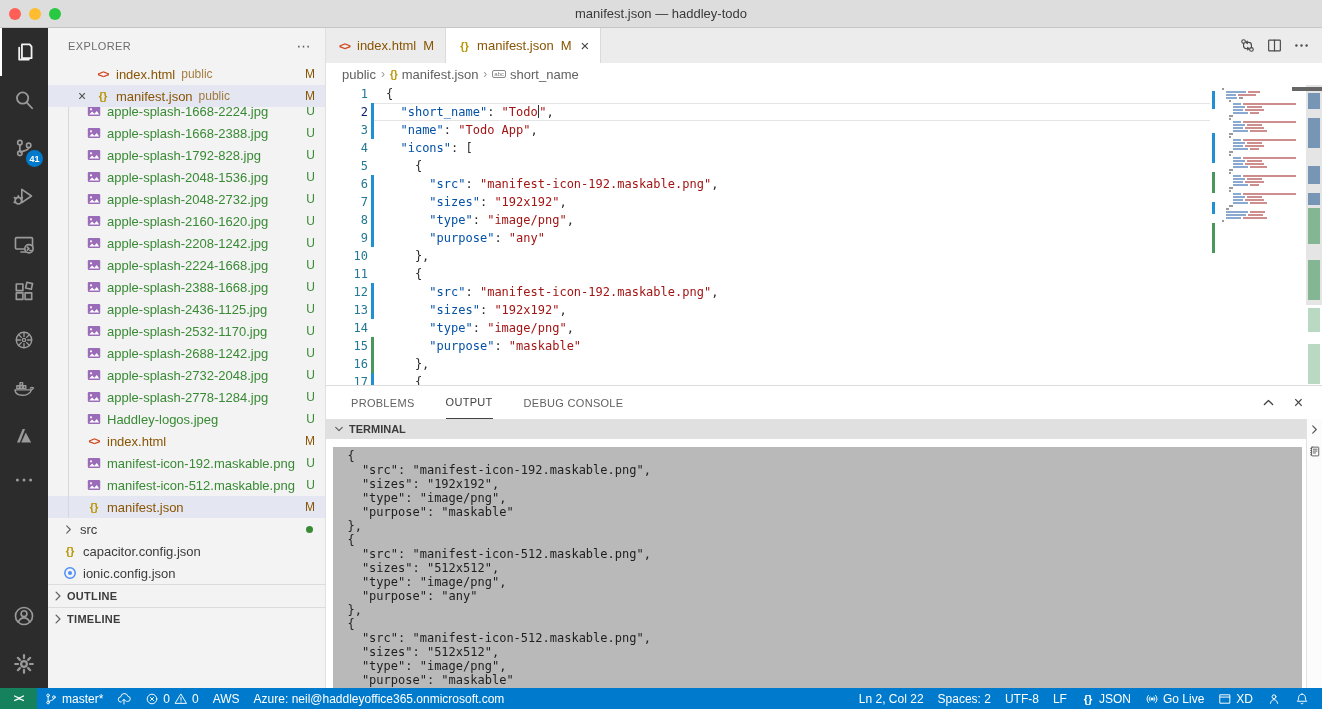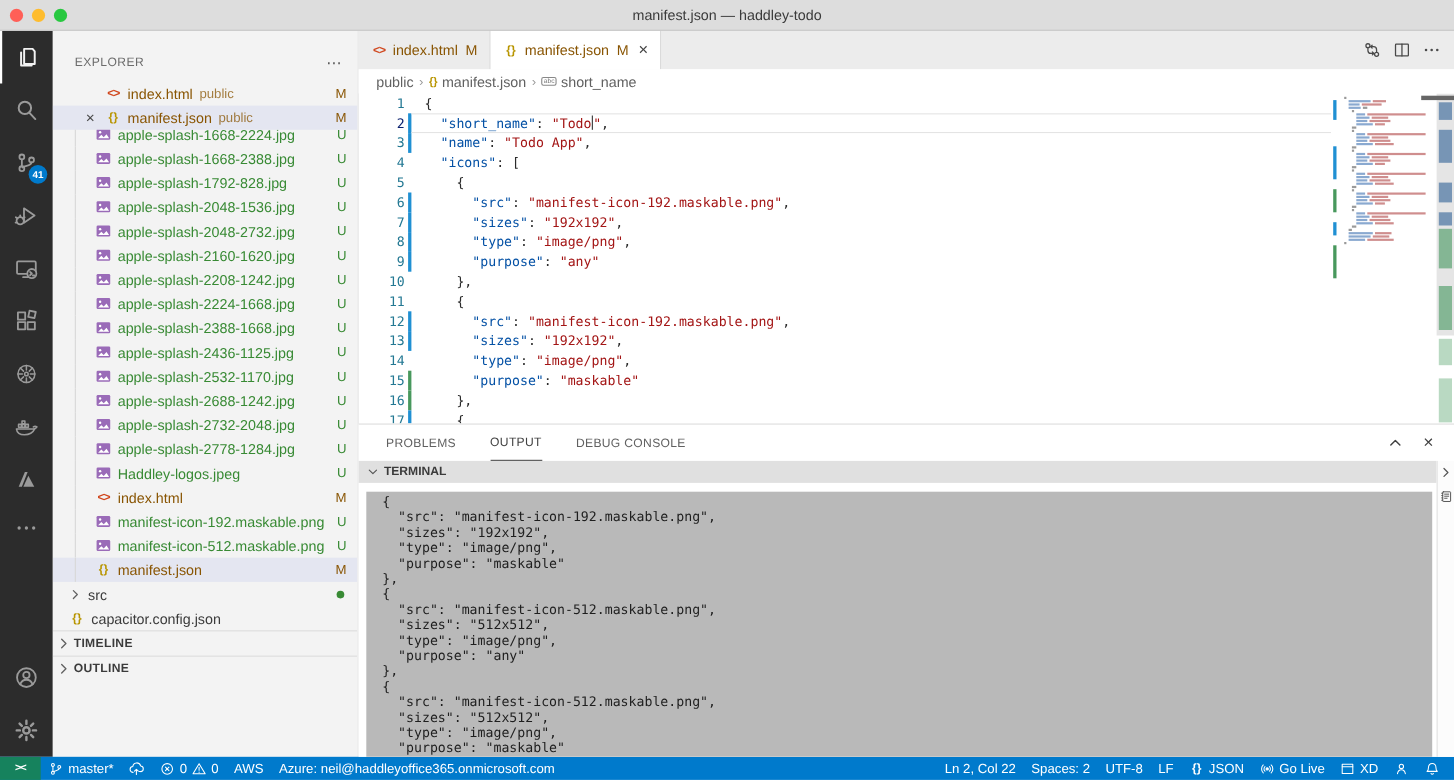--- a/index.html
+++ b/index.html
@@ -17,21 +17,21 @@
   .activitybar{width:48px;flex:none;background:#2c2c2c;display:flex;flex-direction:column}
   .ab-item{height:48px;display:flex;align-items:center;justify-content:center;color:#9a9a9a;position:relative;cursor:pointer}
   .ab-item.active{color:#f2f2f2;box-shadow:inset 2px 0 0 #fff}
   .ab-item .icon{width:22px;height:22px}
   .ab-item.small{height:40px}
   .badge{position:absolute;right:5px;bottom:5px;background:#007acc;color:#fff;border-radius:9px;font-size:9px;font-weight:bold;min-width:17px;height:17px;display:flex;align-items:center;justify-content:center}
   .ab-spacer{flex:1}
   .icon svg{width:100%;height:100%;display:block}
   
   .sidebar{width:277px;flex:none;background:#f3f3f3;display:flex;flex-direction:column;overflow:hidden;font-size:13px;color:#3b3b3b}
-  .sb-title{height:35px;flex:none;display:flex;align-items:center;padding:11px 14px 0 20px;font-size:11px;letter-spacing:.4px;color:#6c6c6c}
+  .sb-title{height:35px;flex:none;display:flex;align-items:center;padding:0 14px 0 20px;font-size:11px;letter-spacing:.4px;color:#6c6c6c}
   .sb-title .more{margin-left:auto;color:#5a5a5a;font-size:14px;cursor:pointer}
   .sec-header{height:22px;flex:none;display:flex;align-items:center;font-size:11px;font-weight:bold;letter-spacing:.3px;padding-left:3px;color:#3b3b3b;cursor:pointer}
   .sec-header .icon{width:14px;height:14px;margin-right:2px;color:#616161}
   .bottom-sec{border-top:1px solid #dcdcdc}
   .sb-row{height:22px;flex:none;display:flex;align-items:center;position:relative;cursor:pointer}
   .sb-row.selected{background:#e4e6f1}
   .sb-row .ficon{width:16px;height:16px;margin-right:5px;flex:none;display:flex;align-items:center;justify-content:center}
   .sb-row .fname{white-space:nowrap;overflow:hidden;text-overflow:ellipsis}
   .sb-row .fdesc{margin-left:6px;font-size:12px;opacity:.75}
   .sb-row .letter{position:absolute;right:10px;font-size:12px}
@@ -460,36 +460,45 @@
                 <path d="M5.8 3.6L10.2 8l-4.4 4.4"></path>
               </svg>
             </span>
             <span class="fname c-normal">src</span>
             <span class="dot"></span>
           </div>
           <div class="sb-row root-row">
             <span class="ficon ic-json" style="display: flex; align-items: center; justify-content: center;">{}</span>
             <span class="fname c-normal">capacitor.config.json</span>
           </div>
-        </div>
+          <div class="sb-row root-row">
+            <span class="ficon">
+              <svg viewBox="0 0 16 16">
+                <circle cx="8" cy="8" r="5.2" fill="none" stroke="#4e8ef7" stroke-width="1.5"></circle>
+                <circle cx="8" cy="8" r="2" fill="#4e8ef7"></circle>
+              </svg>
+            </span>
+            <span class="fname c-normal">ionic.config.json</span>
+          </div>
+        </div>
+      <div class="sec-header bottom-sec">
+        <span class="icon" id="outline-chev">
+            <svg viewBox="0 0 16 16" fill="none" stroke="currentColor" stroke-width="1.4" stroke-linecap="round" stroke-linejoin="round">
+              <path d="M5.8 3.6L10.2 8l-4.4 4.4"></path>
+            </svg>
+          </span>
+        <span>OUTLINE</span>
+      </div>
       <div class="sec-header bottom-sec">
         <span class="icon" id="timeline-chev">
             <svg viewBox="0 0 16 16" fill="none" stroke="currentColor" stroke-width="1.4" stroke-linecap="round" stroke-linejoin="round">
               <path d="M5.8 3.6L10.2 8l-4.4 4.4"></path>
             </svg>
           </span>
         <span>TIMELINE</span>
-      </div>
-      <div class="sec-header bottom-sec">
-        <span class="icon" id="outline-chev">
-            <svg viewBox="0 0 16 16" fill="none" stroke="currentColor" stroke-width="1.4" stroke-linecap="round" stroke-linejoin="round">
-              <path d="M5.8 3.6L10.2 8l-4.4 4.4"></path>
-            </svg>
-          </span>
-        <span>OUTLINE</span>
       </div>
     </aside>
 
     <div class="editorcol">
       <div class="tabbar">
         <div id="tabs" style="display:flex">
             <div class="tab">
               <span class="ficon ic-html">&lt;&gt;</span>
               <span>index.html</span>
               <span class="dirty">M</span>

